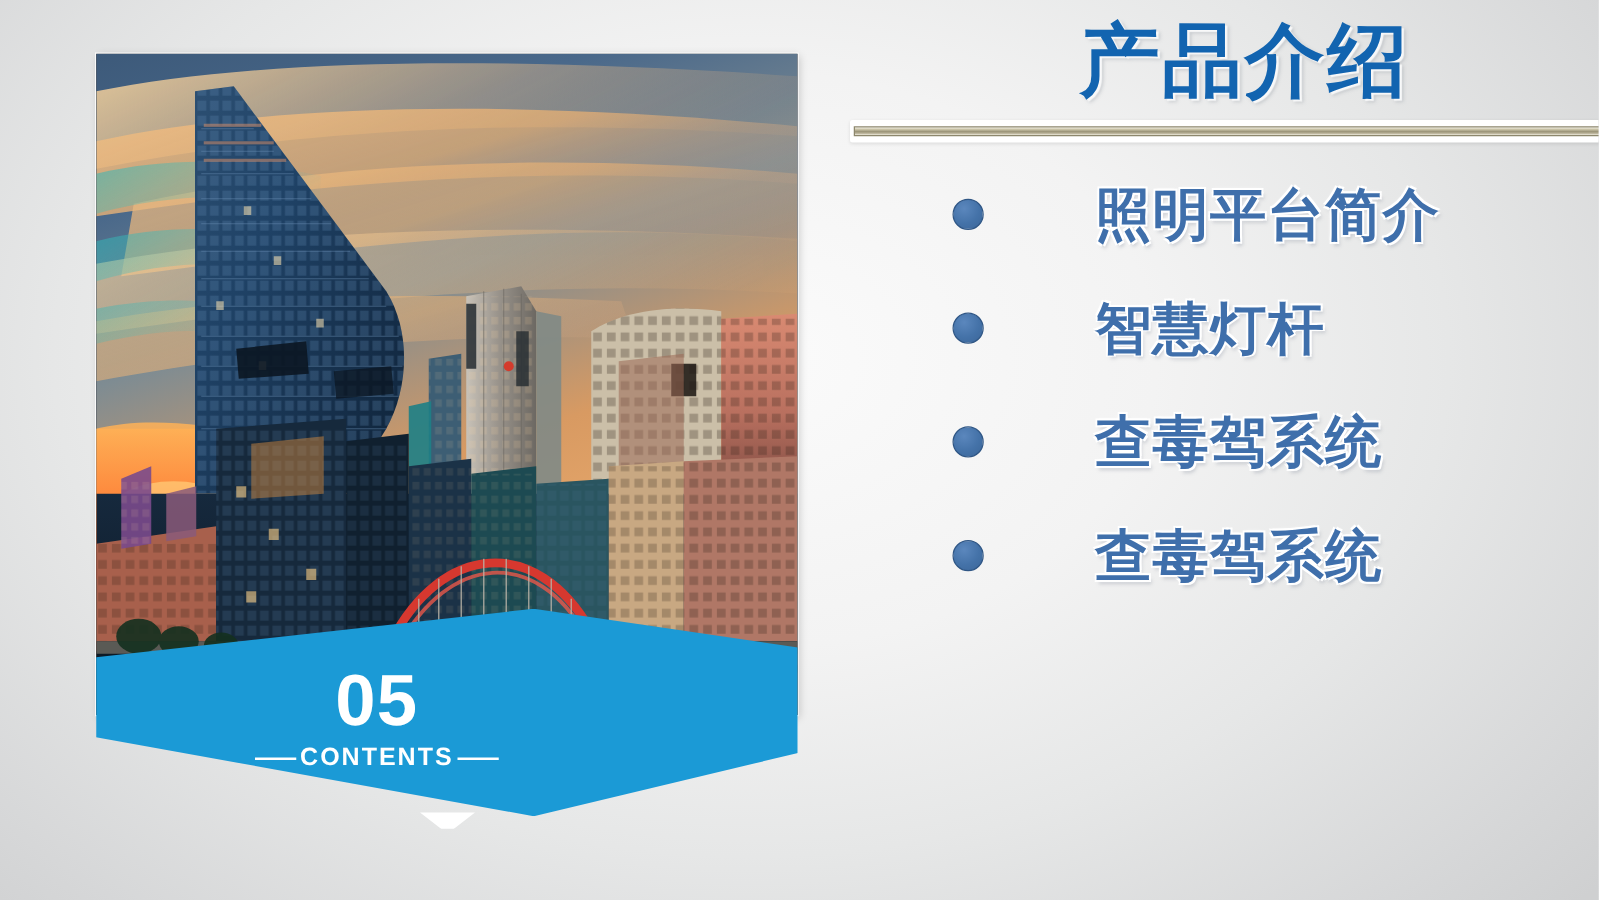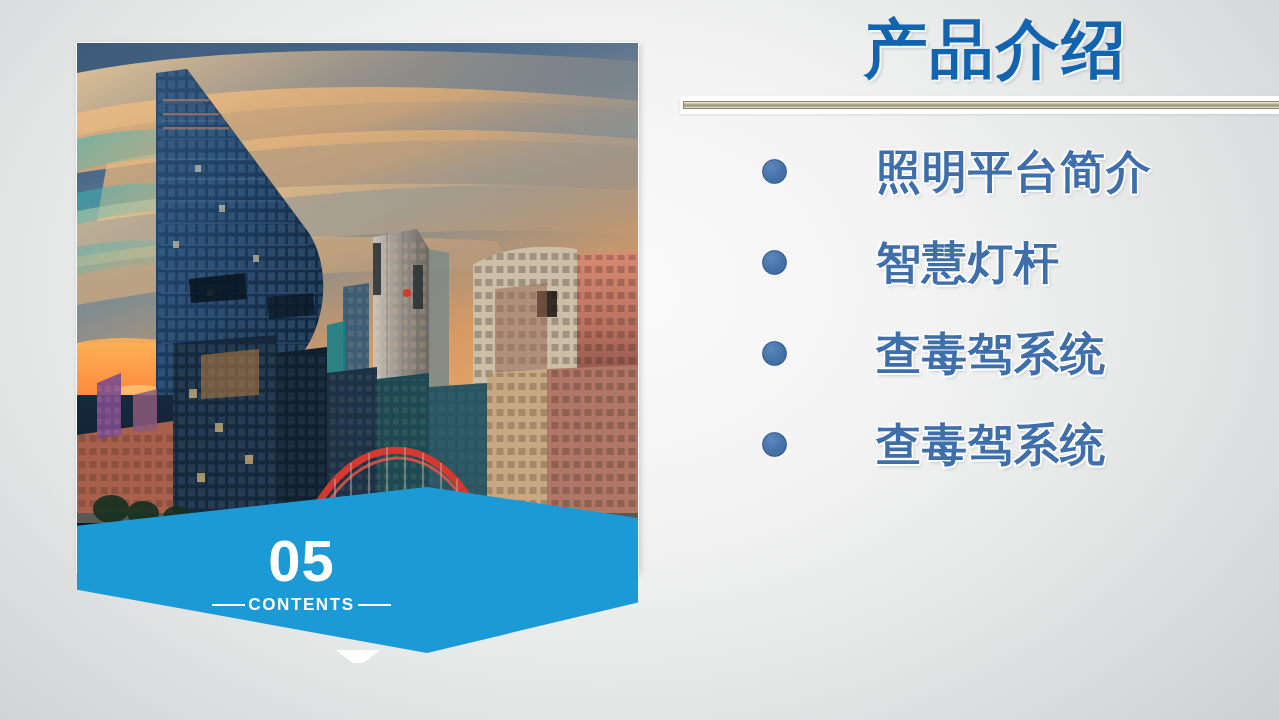--- a/index.html
+++ b/index.html
@@ -80,21 +80,21 @@
     margin-top: 3px;
     margin-left: -5px;
   }
   .badge-rule {
     display: block;
     width: 33px;
     height: 2px;
     background: #ffffff;
   }
   .badge-caption {
-    font-size: 17px;
+    font-size: 20px;
     font-weight: bold;
     color: #ffffff;
     letter-spacing: 1.6px;
     padding: 0 3px;
     font-family: "Liberation Sans", sans-serif;
   }
   .badge-arrow {
     position: absolute;
     left: 50%;
     top: 607px;

